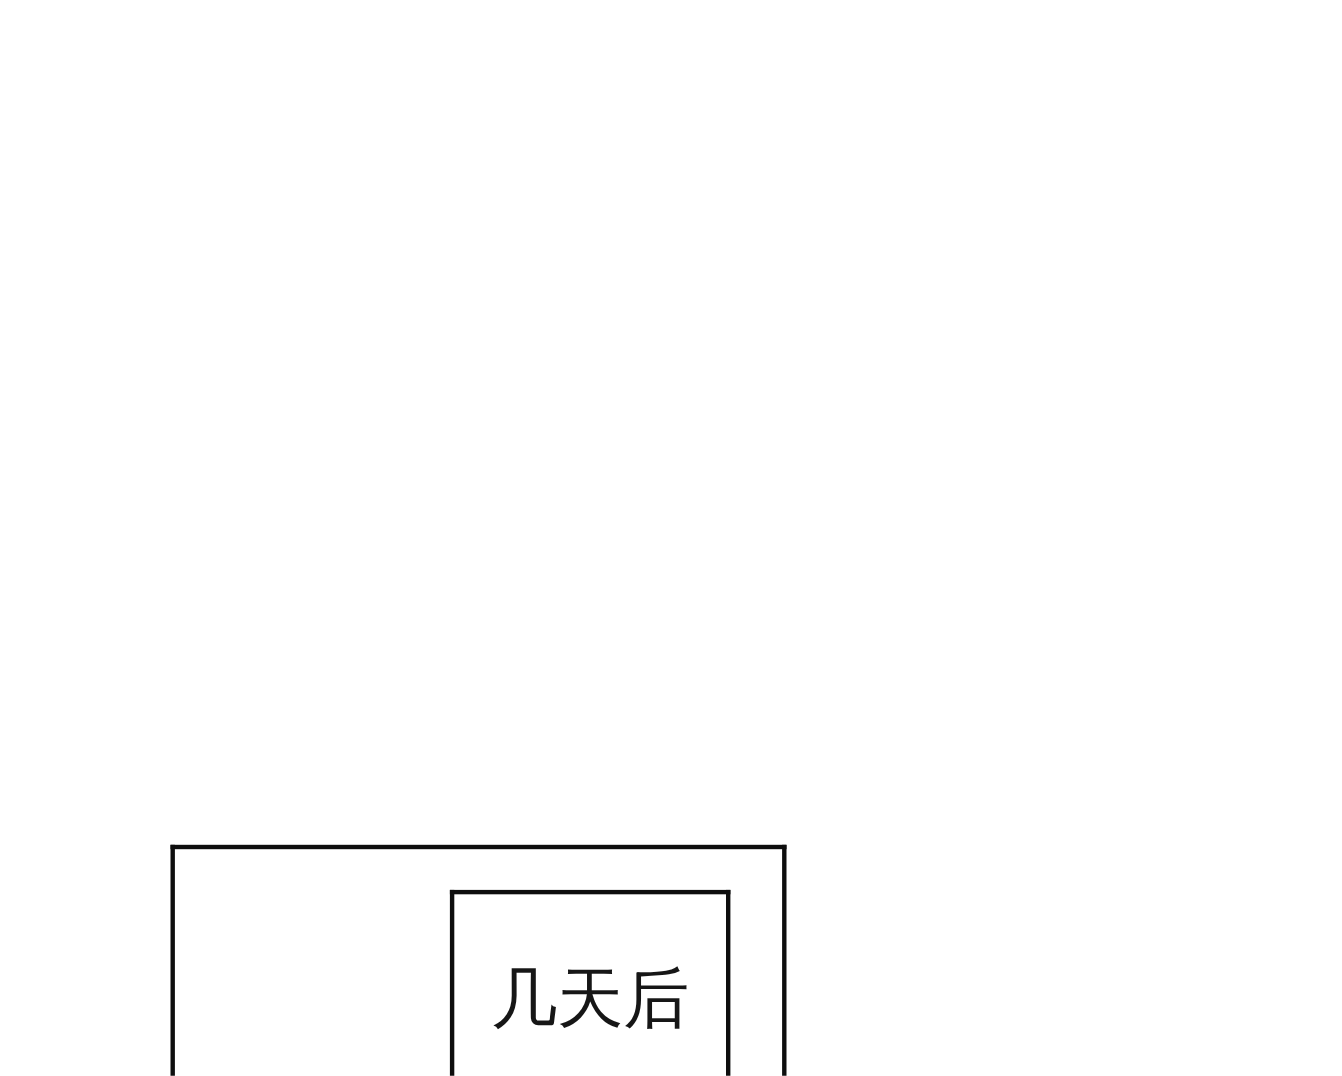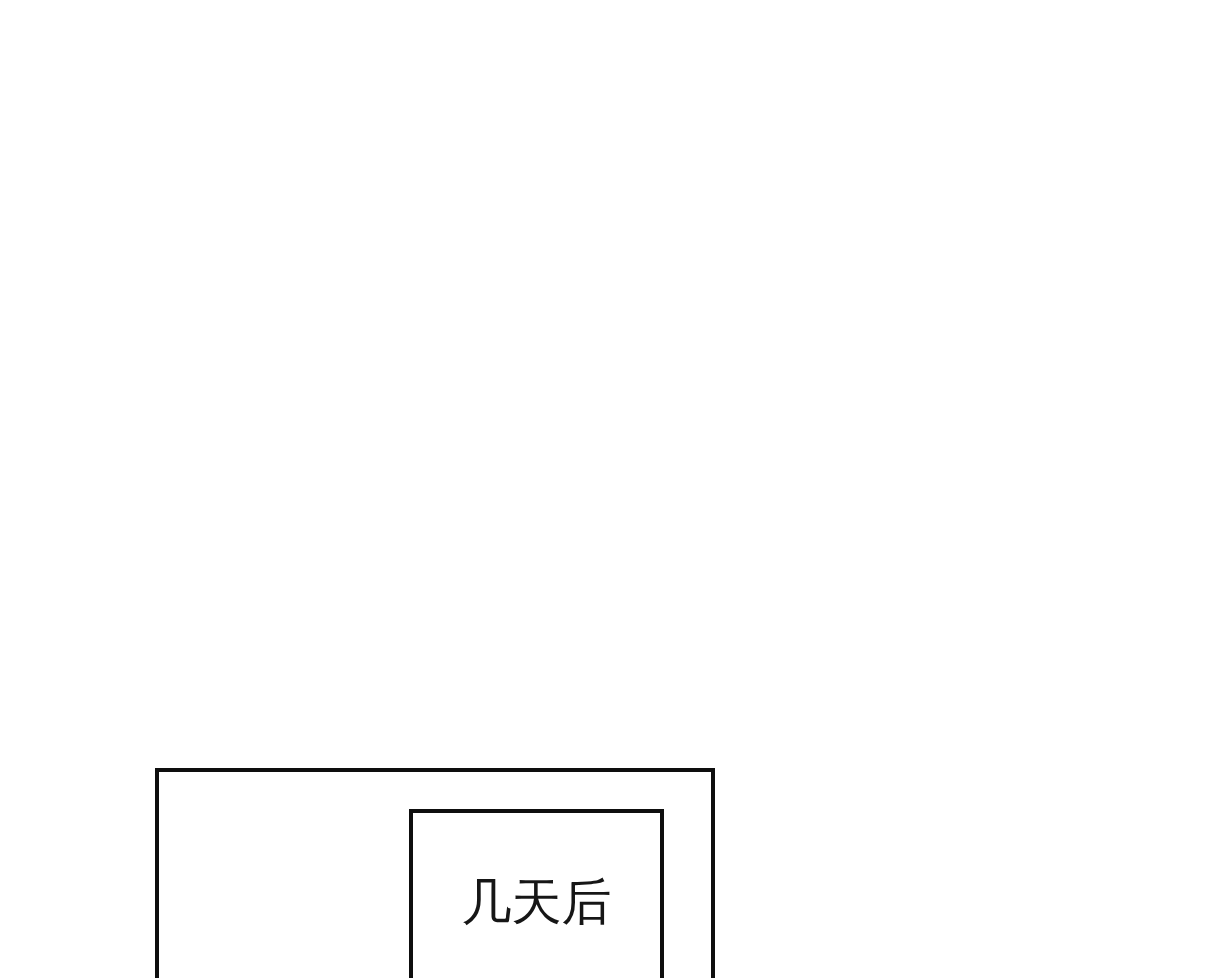--- a/index.html
+++ b/index.html
@@ -35,21 +35,21 @@
     left: 409px;
     top: 809px;
     width: 255px;
     height: 360px;
     display: flex;
     justify-content: center;
     align-items: flex-start;
     padding-top: 62px;
   }
   .caption {
-    font-size: 50px;
+    font-size: 60px;
     line-height: 1.1;
     font-weight: 400;
     letter-spacing: 0px;
     color: var(--ink-color, #161616);
     white-space: nowrap;
     user-select: none;
   }
 </style>
 </head>
 <body>

